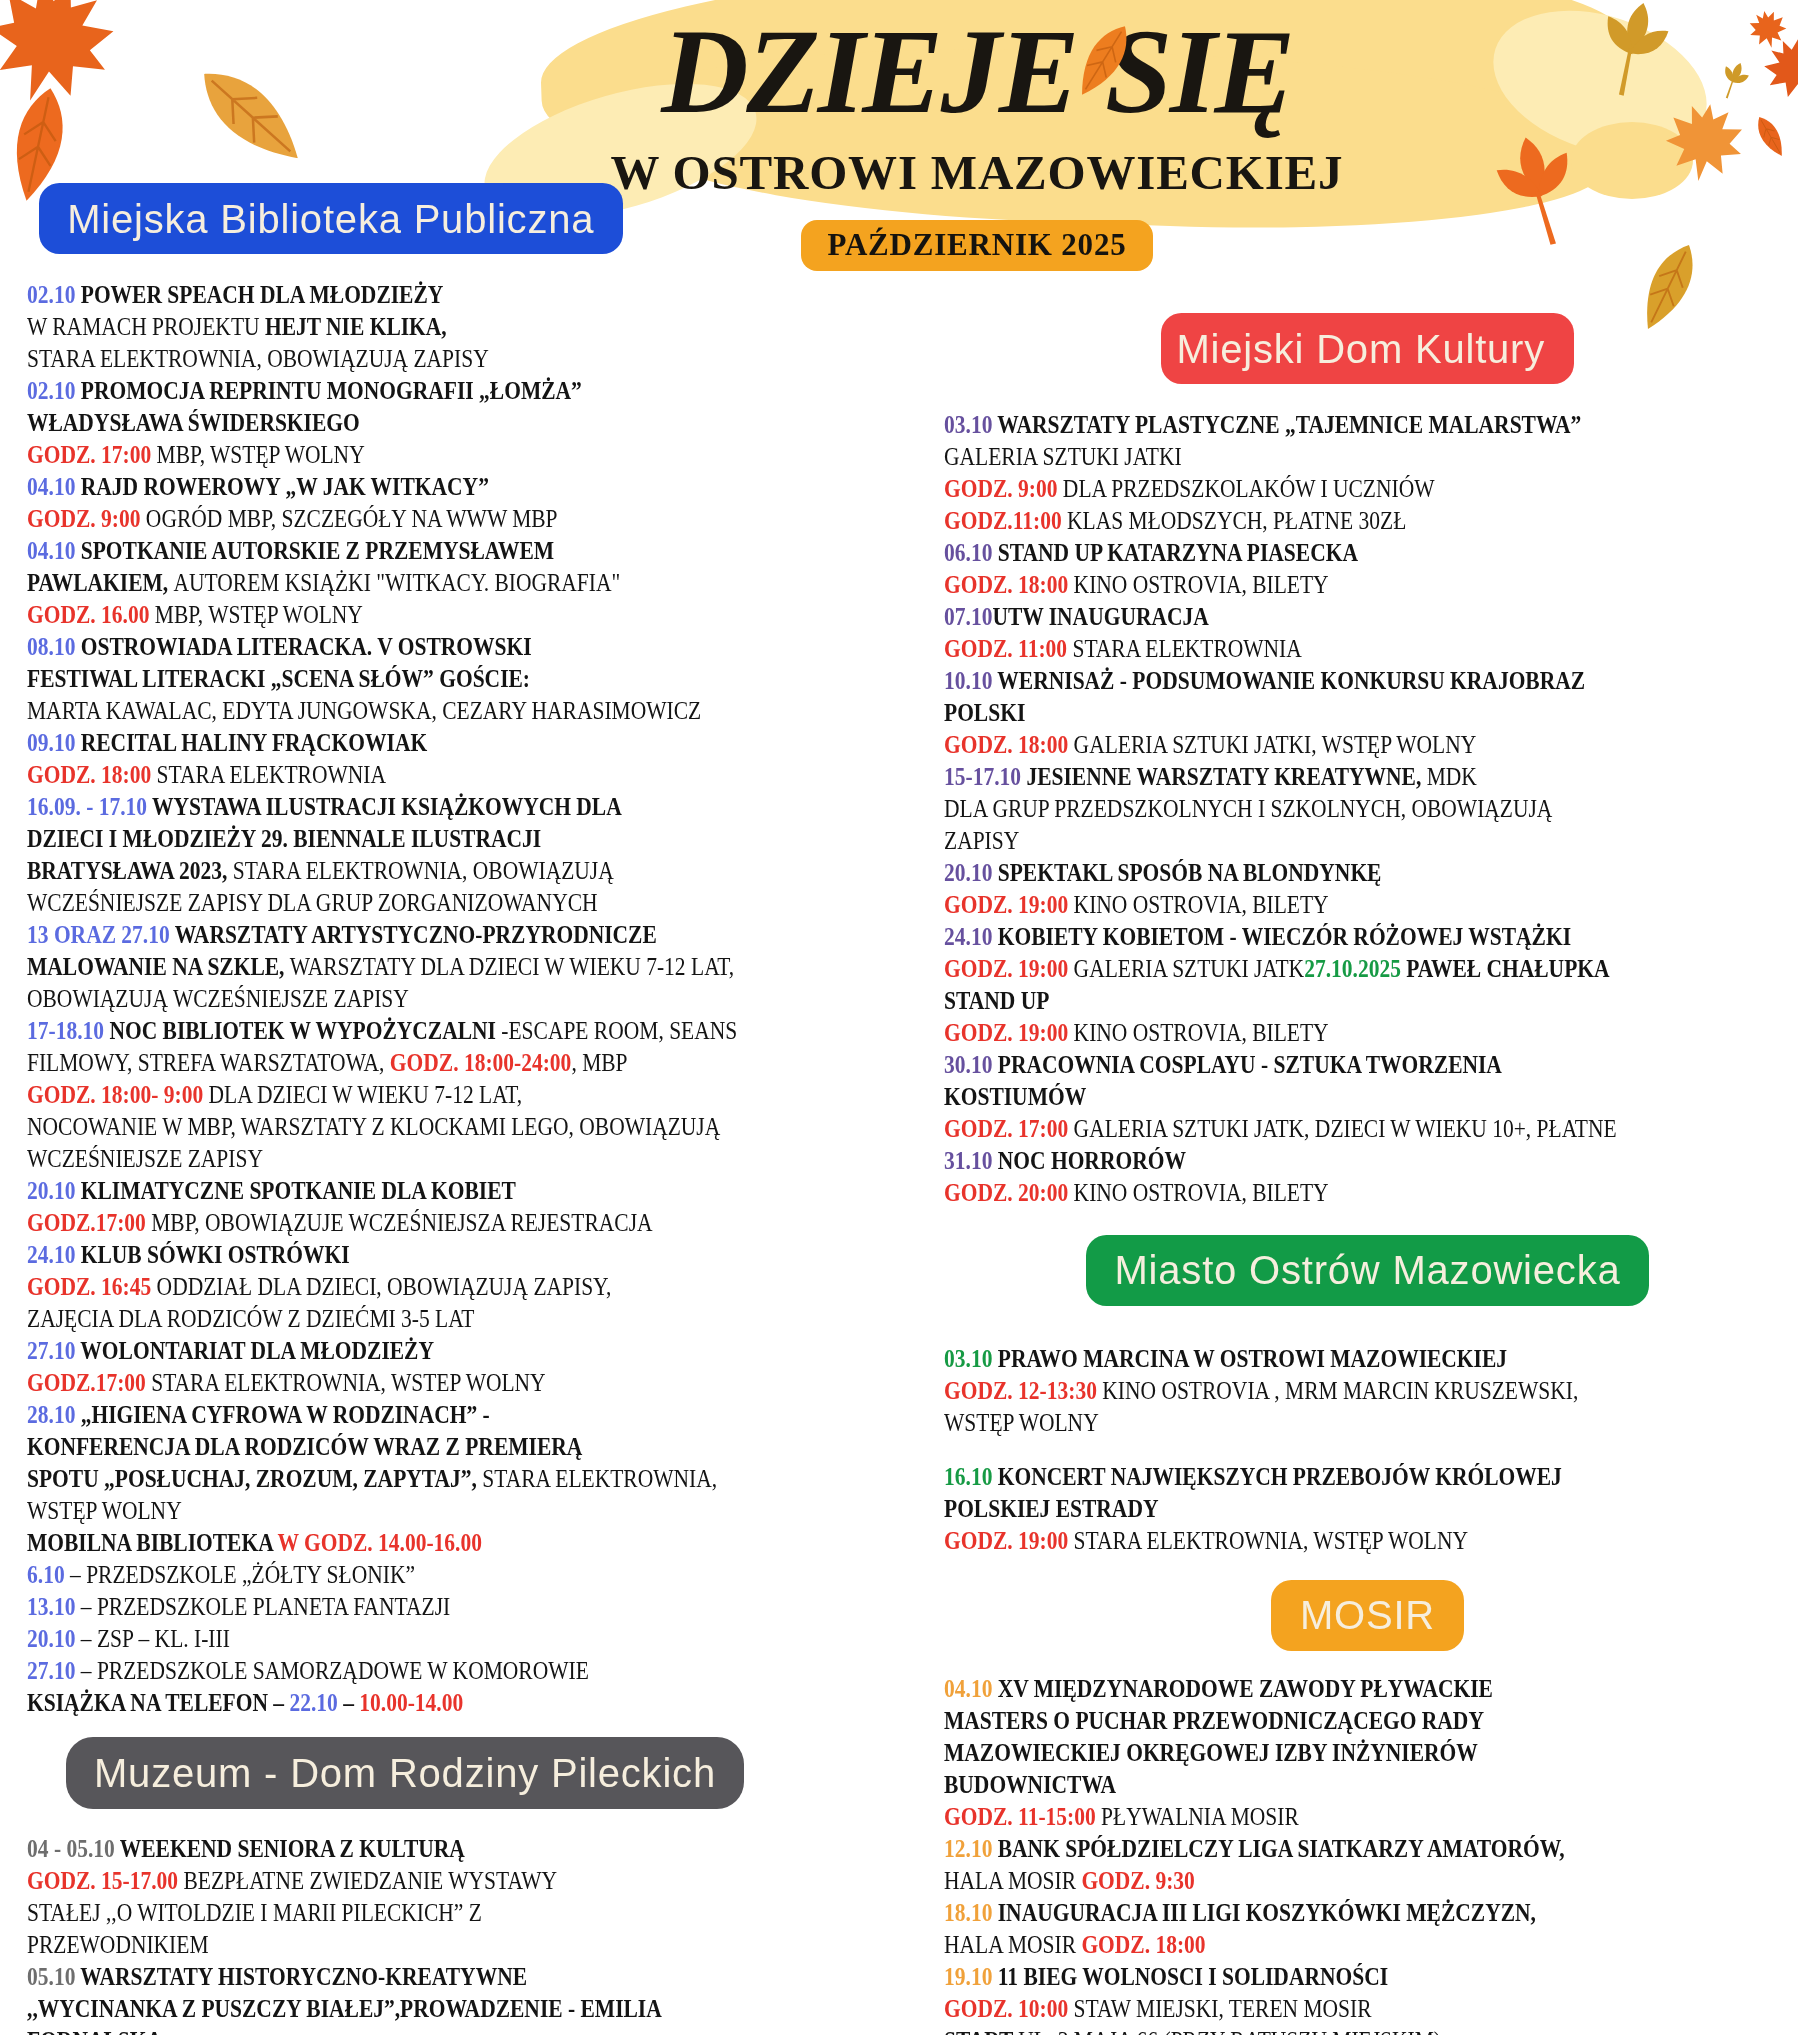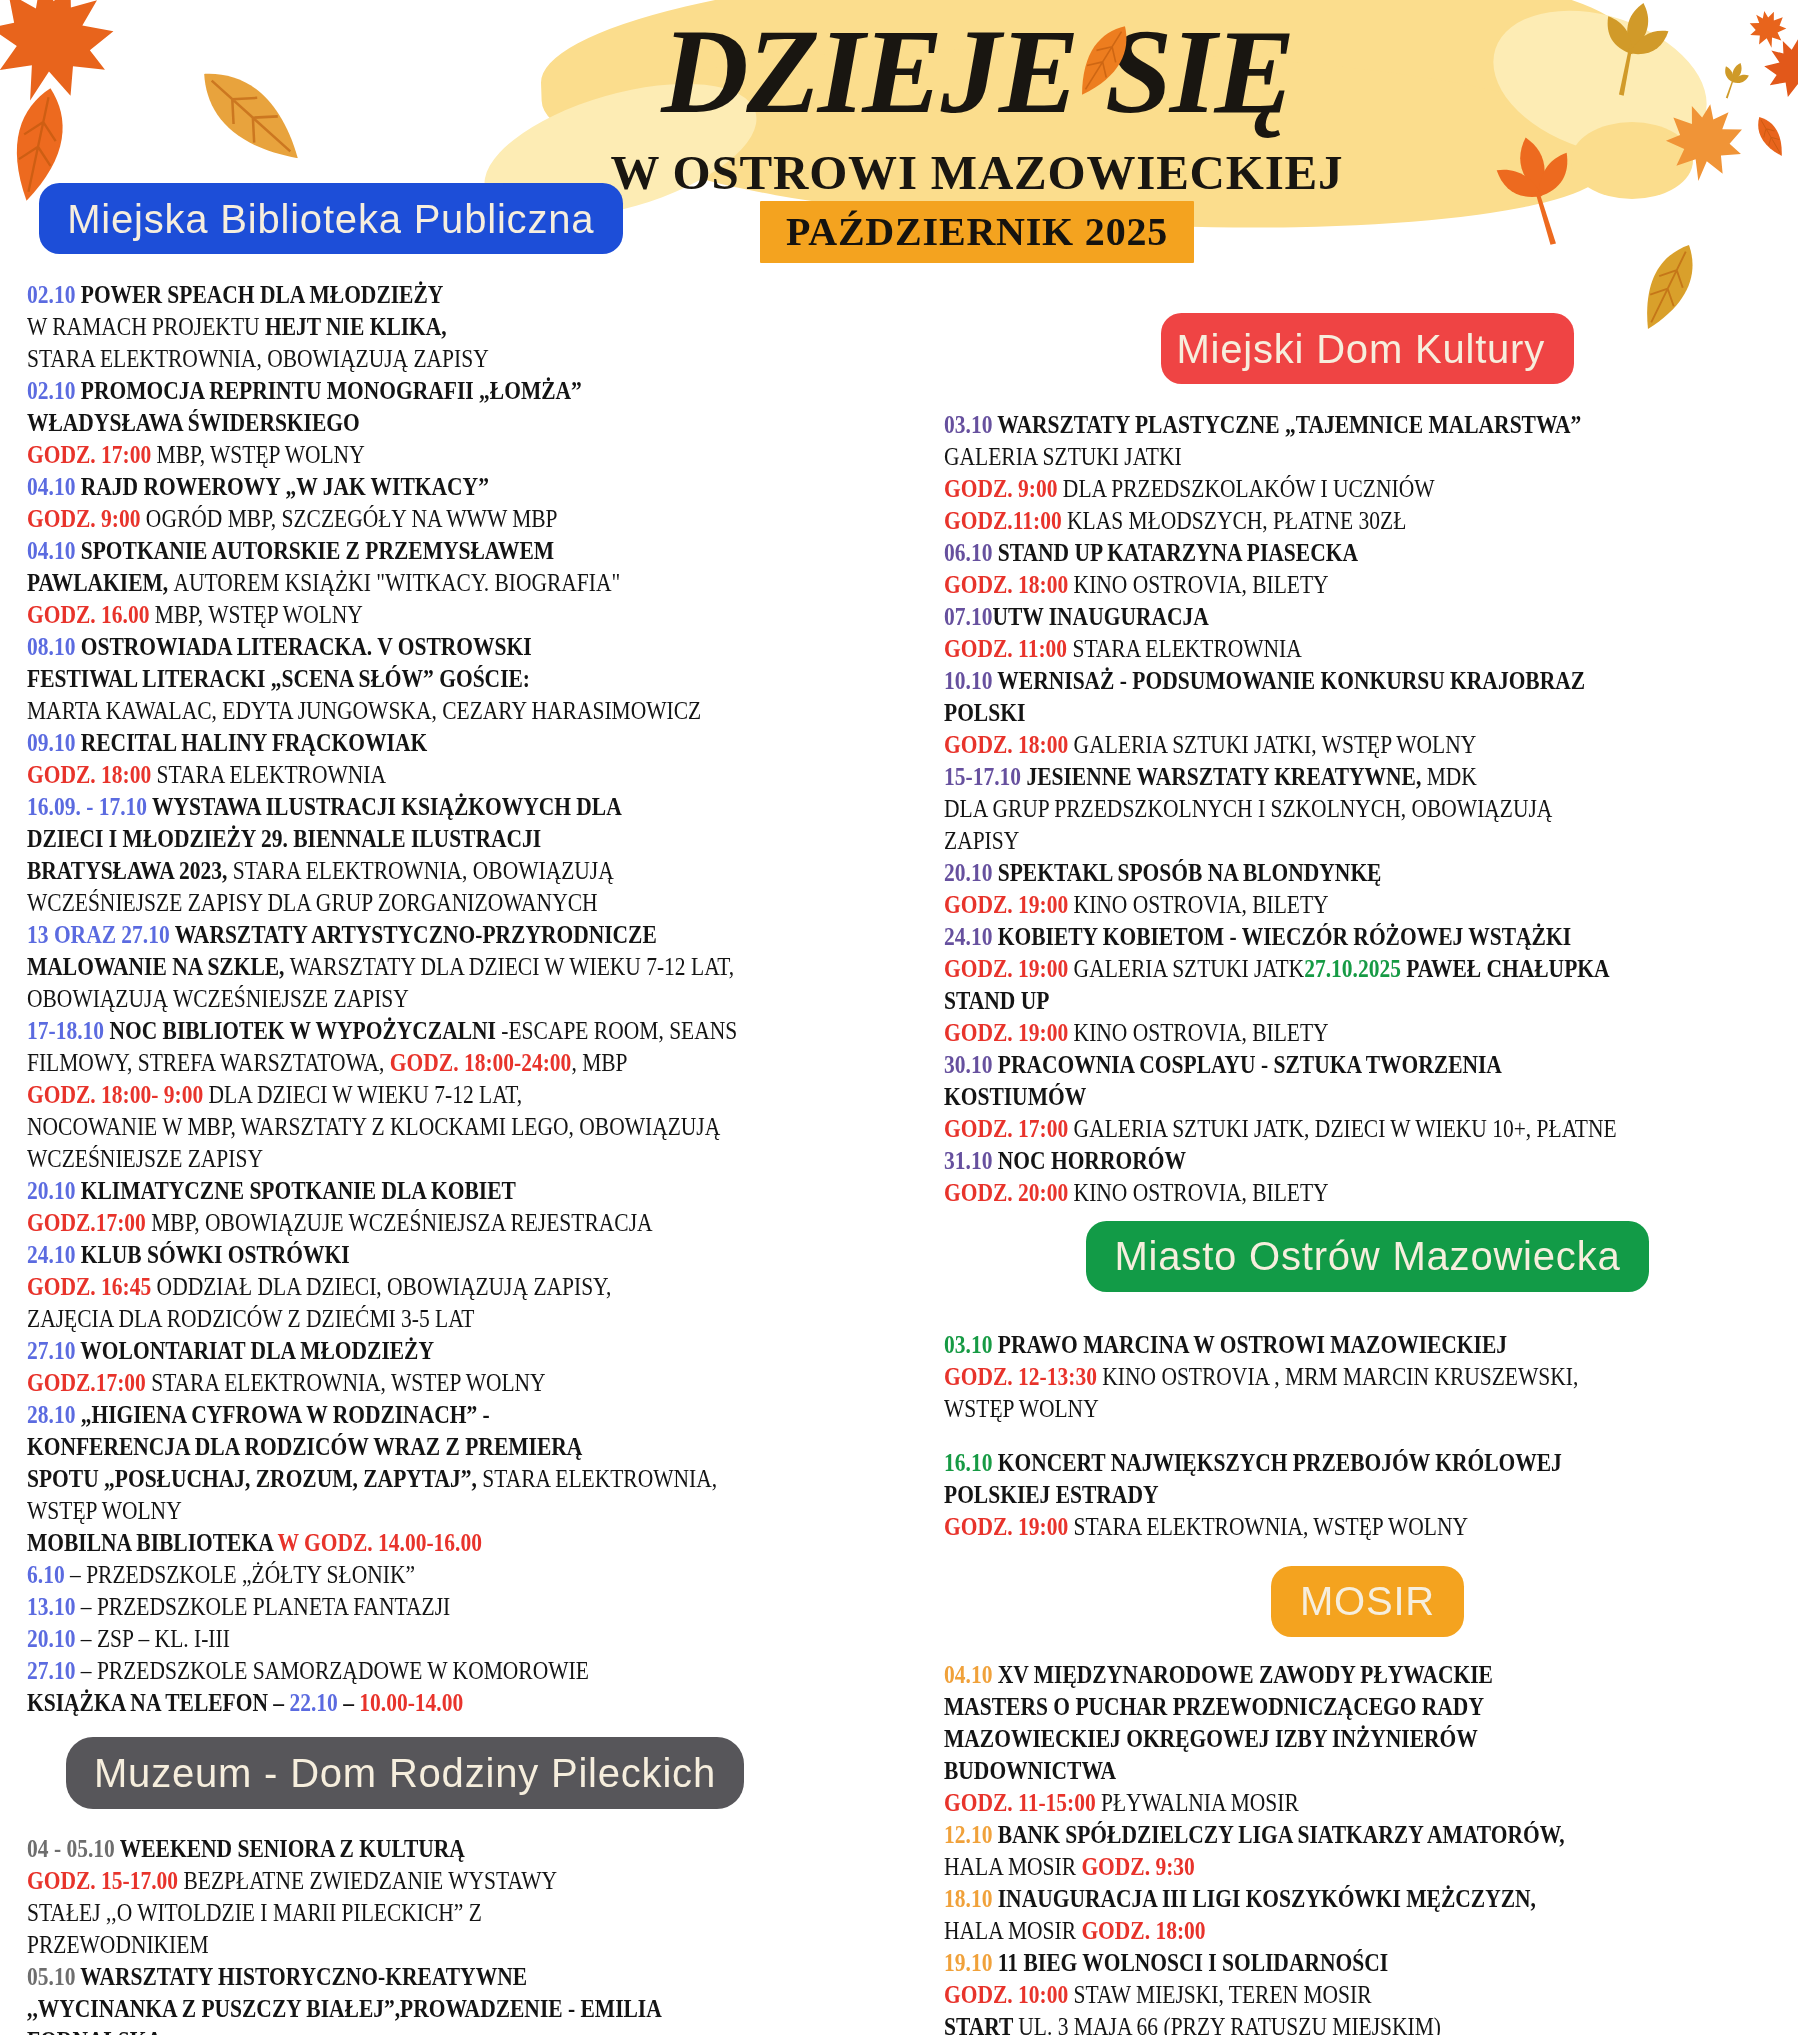--- a/index.html
+++ b/index.html
@@ -11,22 +11,22 @@
   .splash-blob{position:absolute;background:#fbdd8d;}
   .b1{left:541px;top:-37px;width:1091px;height:220px;border-radius:46%;transform:rotate(-2deg);}
   .b2{left:619px;top:53px;width:989px;height:171px;border-radius:44%;transform:rotate(2deg);}
   .b3{left:480px;top:94px;width:281px;height:114px;border-radius:50%;background:#fdecb4;transform:rotate(-16deg);}
   .b4{left:1490px;top:16.3px;width:220px;height:134px;border-radius:50%;background:#fdecb4;transform:rotate(18deg);}
   .b5{left:1571px;top:122px;width:122px;height:77px;border-radius:50%;}
   
   .header{position:absolute;left:448px;top:8.1px;width:1058px;text-align:center;z-index:5;}
   .title{margin:0;font-size:121px;line-height:1.05;font-weight:700;letter-spacing:-2.4px;color:#191611;font-style:italic;}
   .subtitle{margin-top:9px;font-size:49px;font-weight:700;letter-spacing:0.8px;color:#191611;}
-  .month-badge{display:inline-block;background:#f4a31f;color:#15130f;
-    font-size:40px;font-weight:700;padding:7.3px 26px;border-radius:1px;letter-spacing:0.8px;}
+  .month-badge{display:inline-block;margin-top:19px;background:#f4a31f;color:#15130f;
+    font-size:31px;font-weight:700;padding:7.3px 26px;border-radius:16px;letter-spacing:0.8px;}
   
   .col{position:absolute;z-index:4;}
   .col-left{left:26.5px;top:183px;width:914px;}
   .col-right{left:944px;top:313px;width:847px;}
   .badge{display:block;width:max-content;border-radius:20.4px;padding:10.6px 28.5px;
     font-family:"Liberation Sans",sans-serif;font-weight:400;font-size:40px;line-height:1.25;
     color:#f6eedd;letter-spacing:0.8px;}
   .line{white-space:nowrap;font-size:25px;line-height:32px;transform:scaleX(.86);transform-origin:0 50%;color:#141414;}
   .seg-b{font-weight:700;color:#141414;}
   .seg-p{font-weight:400;color:#141414;}
@@ -197,21 +197,21 @@
         <div class="line"><span class="seg-d-purple">24.10 </span><span class="seg-b">KOBIETY KOBIETOM - WIECZÓR RÓŻOWEJ WSTĄŻKI</span></div>
         <div class="line"><span class="seg-t">GODZ. 19:00 </span><span class="seg-p">GALERIA SZTUKI JATK</span><span class="seg-d-green">27.10.2025 </span><span class="seg-b">PAWEŁ CHAŁUPKA</span></div>
         <div class="line"><span class="seg-b">STAND UP</span></div>
         <div class="line"><span class="seg-t">GODZ. 19:00 </span><span class="seg-p">KINO OSTROVIA, BILETY</span></div>
         <div class="line"><span class="seg-d-purple">30.10 </span><span class="seg-b">PRACOWNIA COSPLAYU - SZTUKA TWORZENIA</span></div>
         <div class="line"><span class="seg-b">KOSTIUMÓW</span></div>
         <div class="line"><span class="seg-t">GODZ. 17:00 </span><span class="seg-p">GALERIA SZTUKI JATK, DZIECI W WIEKU 10+, PŁATNE</span></div>
         <div class="line"><span class="seg-d-purple">31.10 </span><span class="seg-b">NOC HORRORÓW</span></div>
         <div class="line"><span class="seg-t">GODZ. 20:00 </span><span class="seg-p">KINO OSTROVIA, BILETY</span></div>
       </div>
-      <div class="badge" style="background: rgb(18, 155, 71); margin: 12px auto 37px;">Miasto Ostrów Mazowiecka</div>
+      <div class="badge" style="background: rgb(18, 155, 71); margin: 26px auto 37px;">Miasto Ostrów Mazowiecka</div>
       <div>
         <div class="line"><span class="seg-d-green">03.10 </span><span class="seg-b">PRAWO MARCINA W OSTROWI MAZOWIECKIEJ</span></div>
         <div class="line"><span class="seg-t">GODZ. 12-13:30 </span><span class="seg-p">KINO OSTROVIA , MRM MARCIN KRUSZEWSKI,</span></div>
         <div class="line"><span class="seg-p">WSTĘP WOLNY</span></div>
       </div>
       <div style="height: 22.4px;"></div>
       <div>
         <div class="line"><span class="seg-d-green">16.10 </span><span class="seg-b">KONCERT NAJWIĘKSZYCH PRZEBOJÓW KRÓLOWEJ</span></div>
         <div class="line"><span class="seg-b"> POLSKIEJ ESTRADY</span></div>
         <div class="line"><span class="seg-t">GODZ. 19:00 </span><span class="seg-p">STARA ELEKTROWNIA, WSTĘP WOLNY</span></div>

